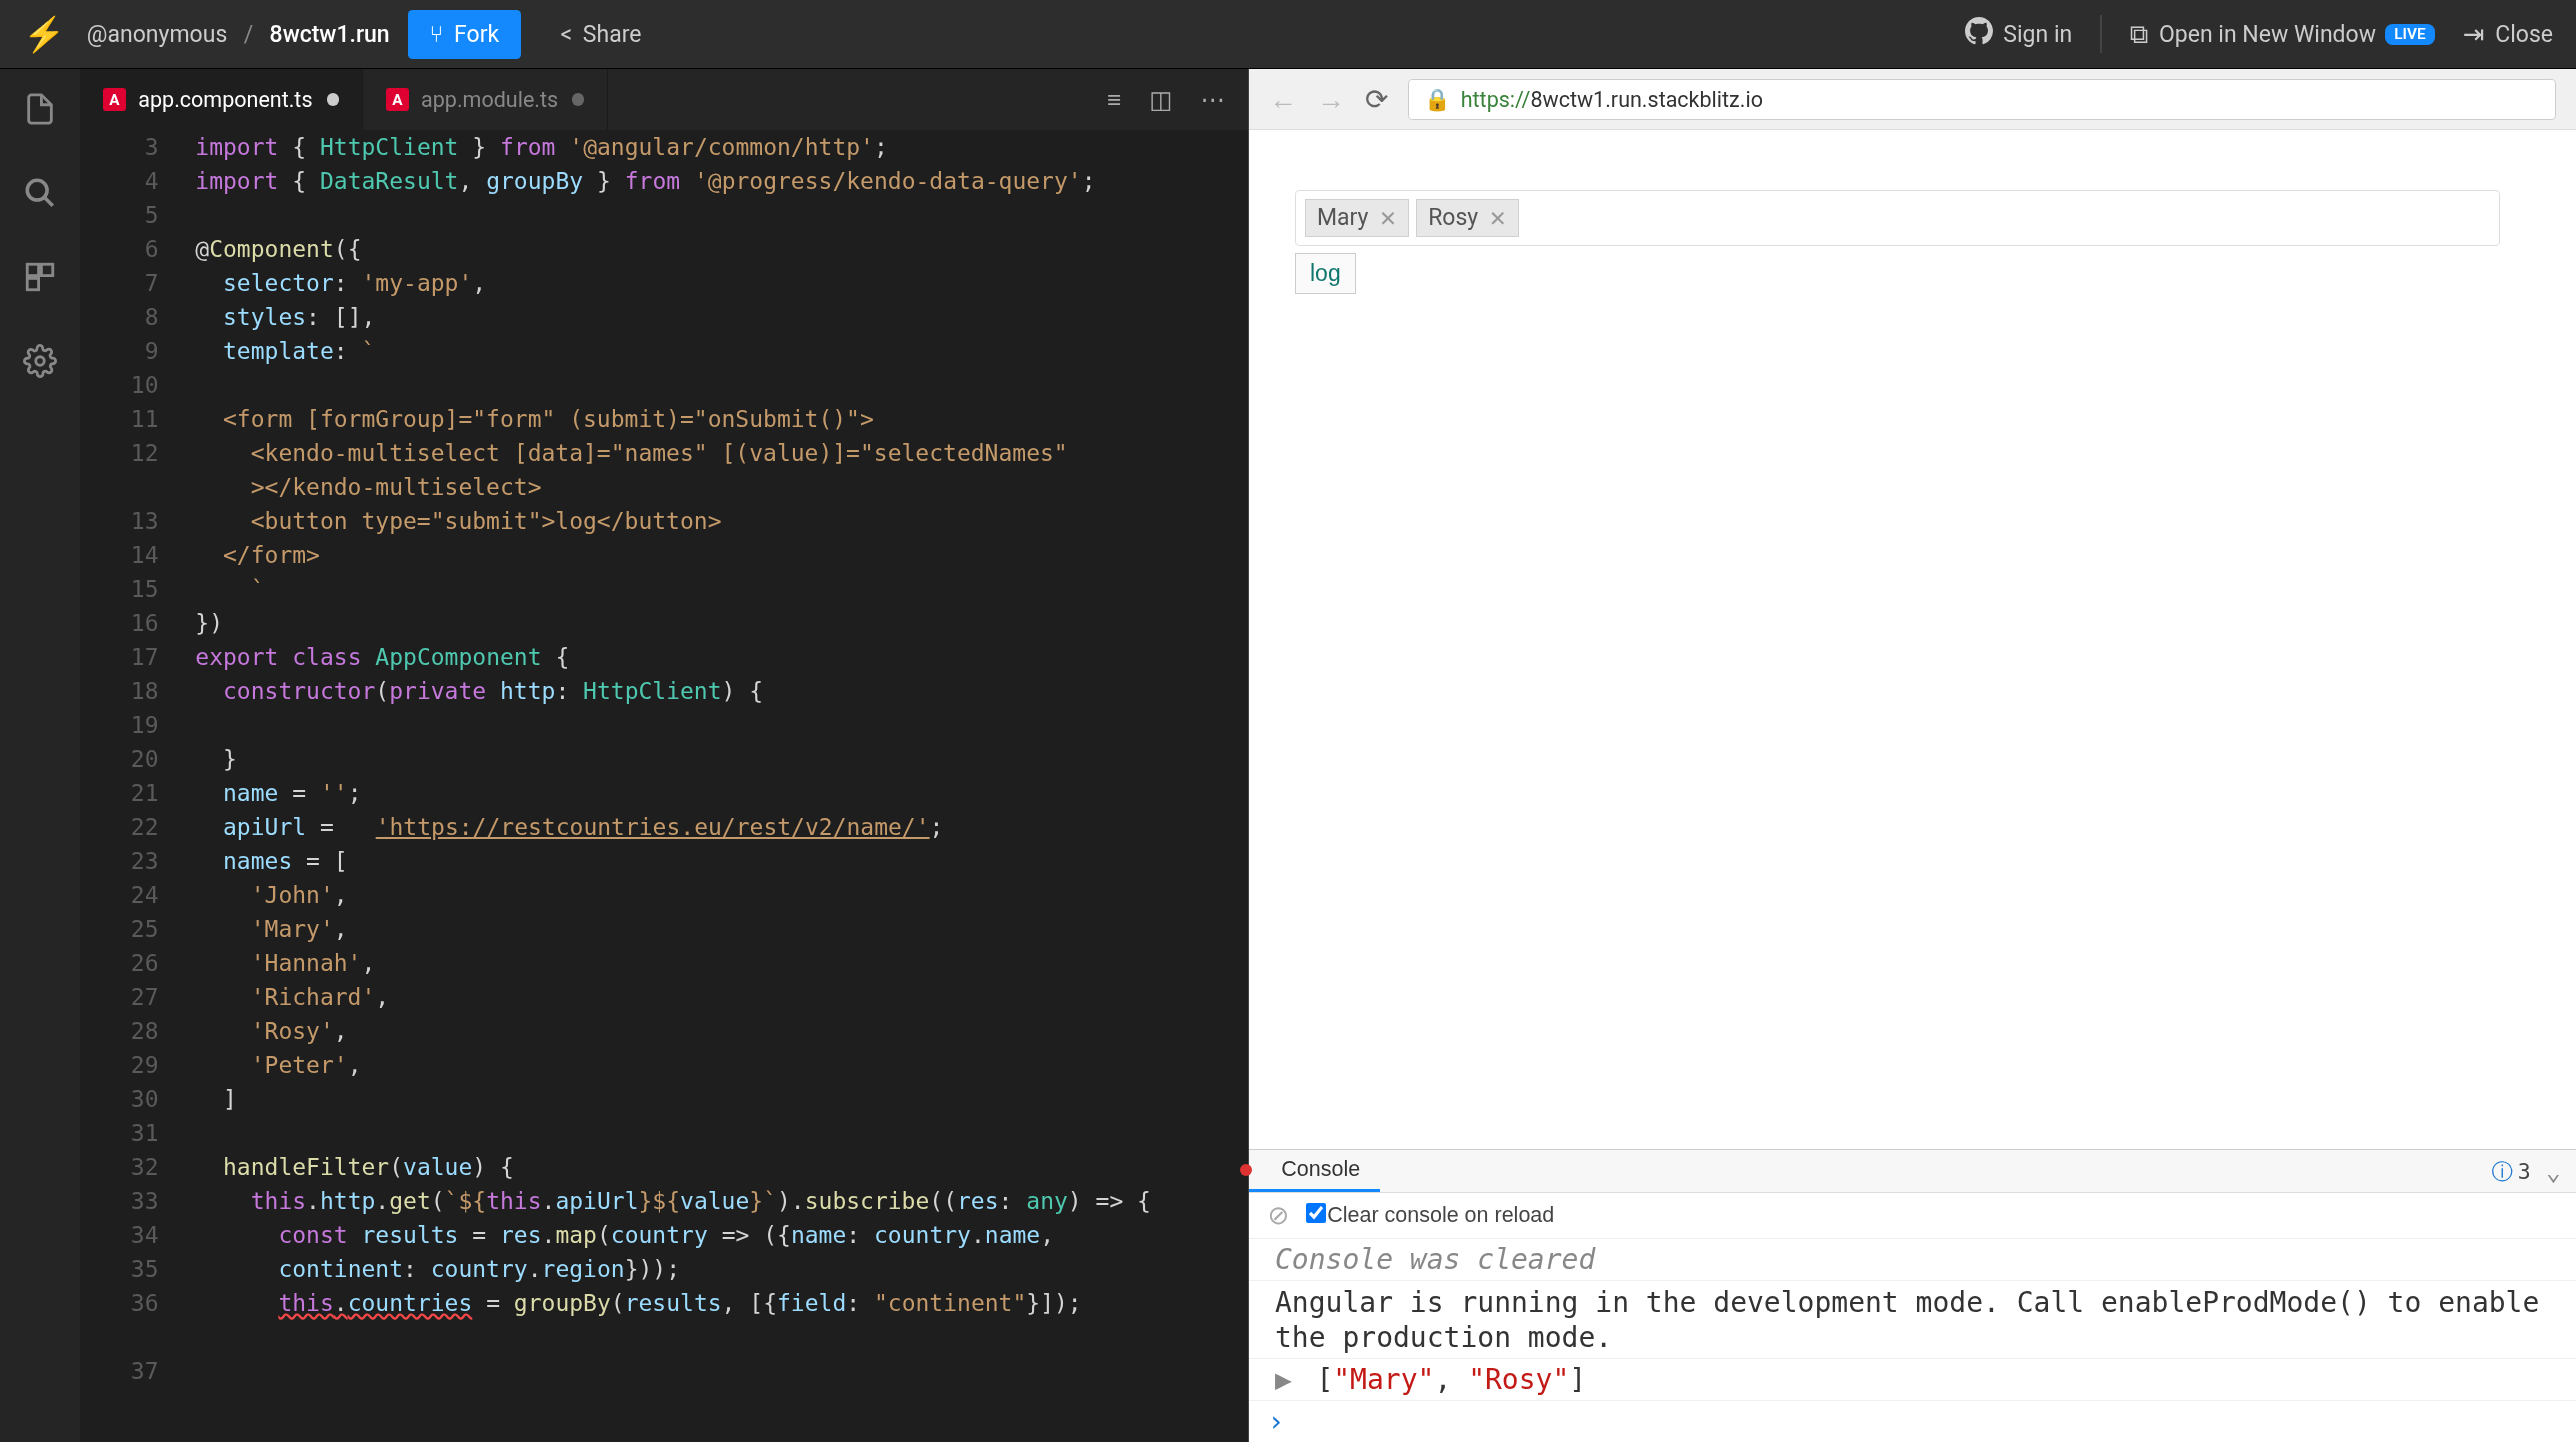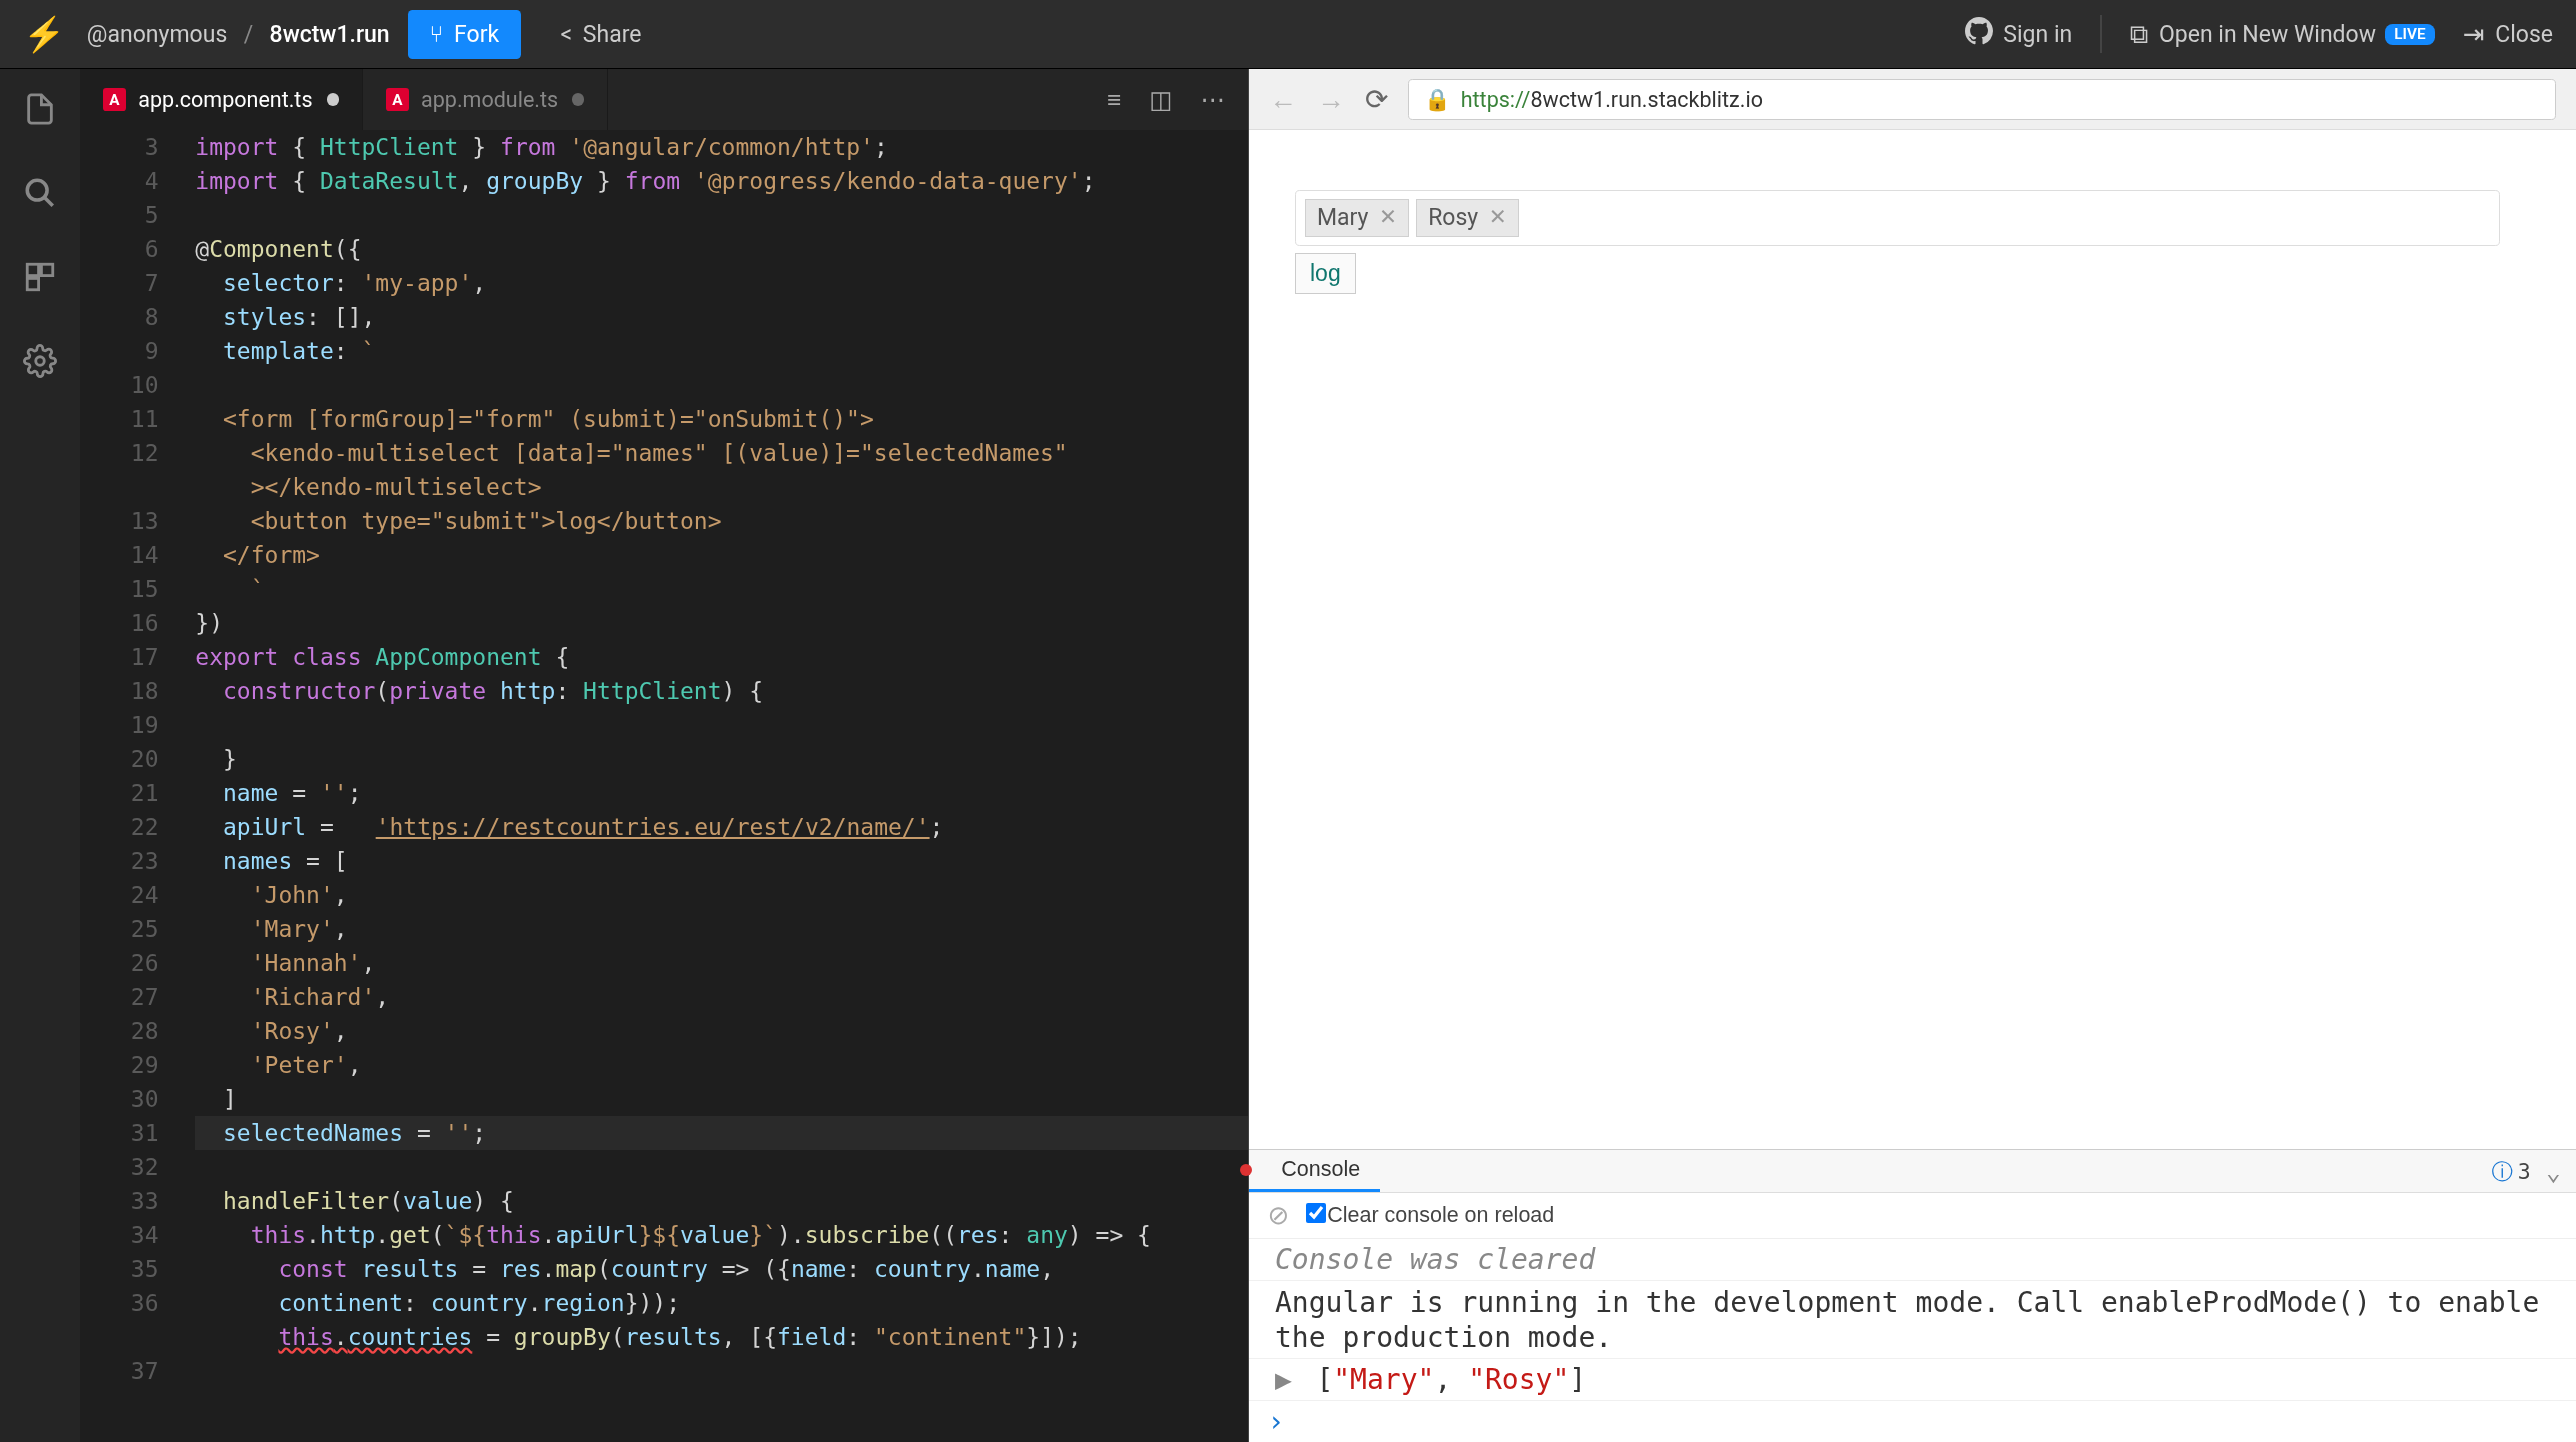--- a/index.html
+++ b/index.html
@@ -72,21 +72,21 @@
 .browser-bar .nav-ico { color:#bbb; font-size:28px; cursor:pointer; }
 .browser-bar .nav-ico.reload { color:#666; }
 .browser-bar .url { flex:1; height:41px; background:#fff; border:1.5px solid #ccc; border-radius:4.6px; display:flex; align-items:center; padding:0 15.3px; font-size:21.5px; }
 .browser-bar .url .lock { color:#3a833a; margin-right:9.2px; font-size:21.5px; }
 .browser-bar .url .proto { color:#3a833a; }
 .browser-bar .url .rest { color:#333; }
 
 
 .preview-body { flex:1; background:#fff; padding:60px 46px; color:#333; position:relative; }
 .chips { border:1.5px solid #ddd; border-radius:4.6px; padding:7.7px 9.2px; display:flex; gap:7.7px; width:1205px; }
-.chip { background:#e8e8e8; border:1.5px solid #d0d0d0; display:flex; align-items:flex-start; padding:4.6px 10.7px; font-size:23px; color:#555; }
+.chip { background:#e8e8e8; border:1.5px solid #d0d0d0; display:flex; align-items:flex-end; padding:4.6px 10.7px; font-size:23px; color:#555; }
 .chip .x { margin-left:10.7px; color:#999; font-size:21.5px; }
 .log-btn { margin-top:7.7px; border:1.5px solid #ccc; background:#fafafa; padding:6.1px 14px; font-size:23px; color:#0f766e; cursor:pointer; }
 
 
 .console { border-top:1.5px solid #ccc; display:flex; flex-direction:column; background:#fff; font-family:Menlo,Monaco,Consolas,monospace; }
 .console-tabs { display:flex; align-items:center; height:43px; border-bottom:1.5px solid #ddd; background:#f7f7f7; }
 .console-tabs .ctab { padding:0 20px; height:100%; display:flex; align-items:center; font-size:21.5px; color:#333; border-bottom:3.1px solid #1389fd; font-family:-apple-system,sans-serif; }
 .console-tabs .ctab .reddot { width:12.3px; height:12.3px; background:#d33; border-radius:50%; position:relative; left:-29px; }
 .console-tabs .spacer { flex:1; }
 .console-tabs .info { color:#1976d2; font-size:21.5px; margin-right:4.6px; }
@@ -259,21 +259,20 @@
           <div class="line">  <span class="var">name</span> <span class="op">=</span> <span class="str">''</span><span class="punct">;</span></div>
           <div class="line">  <span class="var">apiUrl</span> <span class="op">=</span> <span class="str ul">'https://restcountries.eu/rest/v2/name/'</span><span class="punct">;</span></div>
           <div class="line">  <span class="var">names</span> <span class="op">=</span> <span class="punct">[</span></div>
           <div class="line">    <span class="str">'John'</span><span class="punct">,</span></div>
           <div class="line">    <span class="str">'Mary'</span><span class="punct">,</span></div>
           <div class="line">    <span class="str">'Hannah'</span><span class="punct">,</span></div>
           <div class="line">    <span class="str">'Richard'</span><span class="punct">,</span></div>
           <div class="line">    <span class="str">'Rosy'</span><span class="punct">,</span></div>
           <div class="line">    <span class="str">'Peter'</span><span class="punct">,</span></div>
           <div class="line">  <span class="punct">]</span></div>
-          <div class="line hl">  <span class="var">selectedNames</span> <span class="op">=</span> <span class="str">''</span><span class="punct">;</span></div>
           <div class="line"></div>
           <div class="line">  <span class="fn">handleFilter</span><span class="punct">(</span><span class="param">value</span><span class="punct">)</span> <span class="punct">{</span></div>
           <div class="line">    <span class="kw">this</span><span class="punct">.</span><span class="var">http</span><span class="punct">.</span><span class="fn">get</span><span class="punct">(</span><span class="str">`${</span><span class="kw">this</span><span class="punct">.</span><span class="var">apiUrl</span><span class="str">}${</span><span class="var">value</span><span class="str">}`</span><span class="punct">).</span><span class="fn">subscribe</span><span class="punct">((</span><span class="param">res</span><span class="punct">:</span> <span class="type">any</span><span class="punct">)</span> <span class="op">=&gt;</span> <span class="punct">{</span></div>
           <div class="line">      <span class="kw">const</span> <span class="var">results</span> <span class="op">=</span> <span class="var">res</span><span class="punct">.</span><span class="fn">map</span><span class="punct">(</span><span class="param">country</span> <span class="op">=&gt;</span> <span class="punct">({</span><span class="prop">name</span><span class="punct">:</span> <span class="var">country</span><span class="punct">.</span><span class="var">name</span><span class="punct">,</span></div>
           <div class="line">      <span class="prop">continent</span><span class="punct">:</span> <span class="var">country</span><span class="punct">.</span><span class="var">region</span><span class="punct">}));</span></div>
           <div class="line">      <span class="kw err">this</span><span class="punct err">.</span><span class="var err">countries</span> <span class="op">=</span> <span class="fn">groupBy</span><span class="punct">(</span><span class="var">results</span><span class="punct">,</span> <span class="punct">[{</span><span class="prop">field</span><span class="punct">:</span> <span class="str">"continent"</span><span class="punct">}]);</span></div>
         </div>
     </div>
   </div>
 

